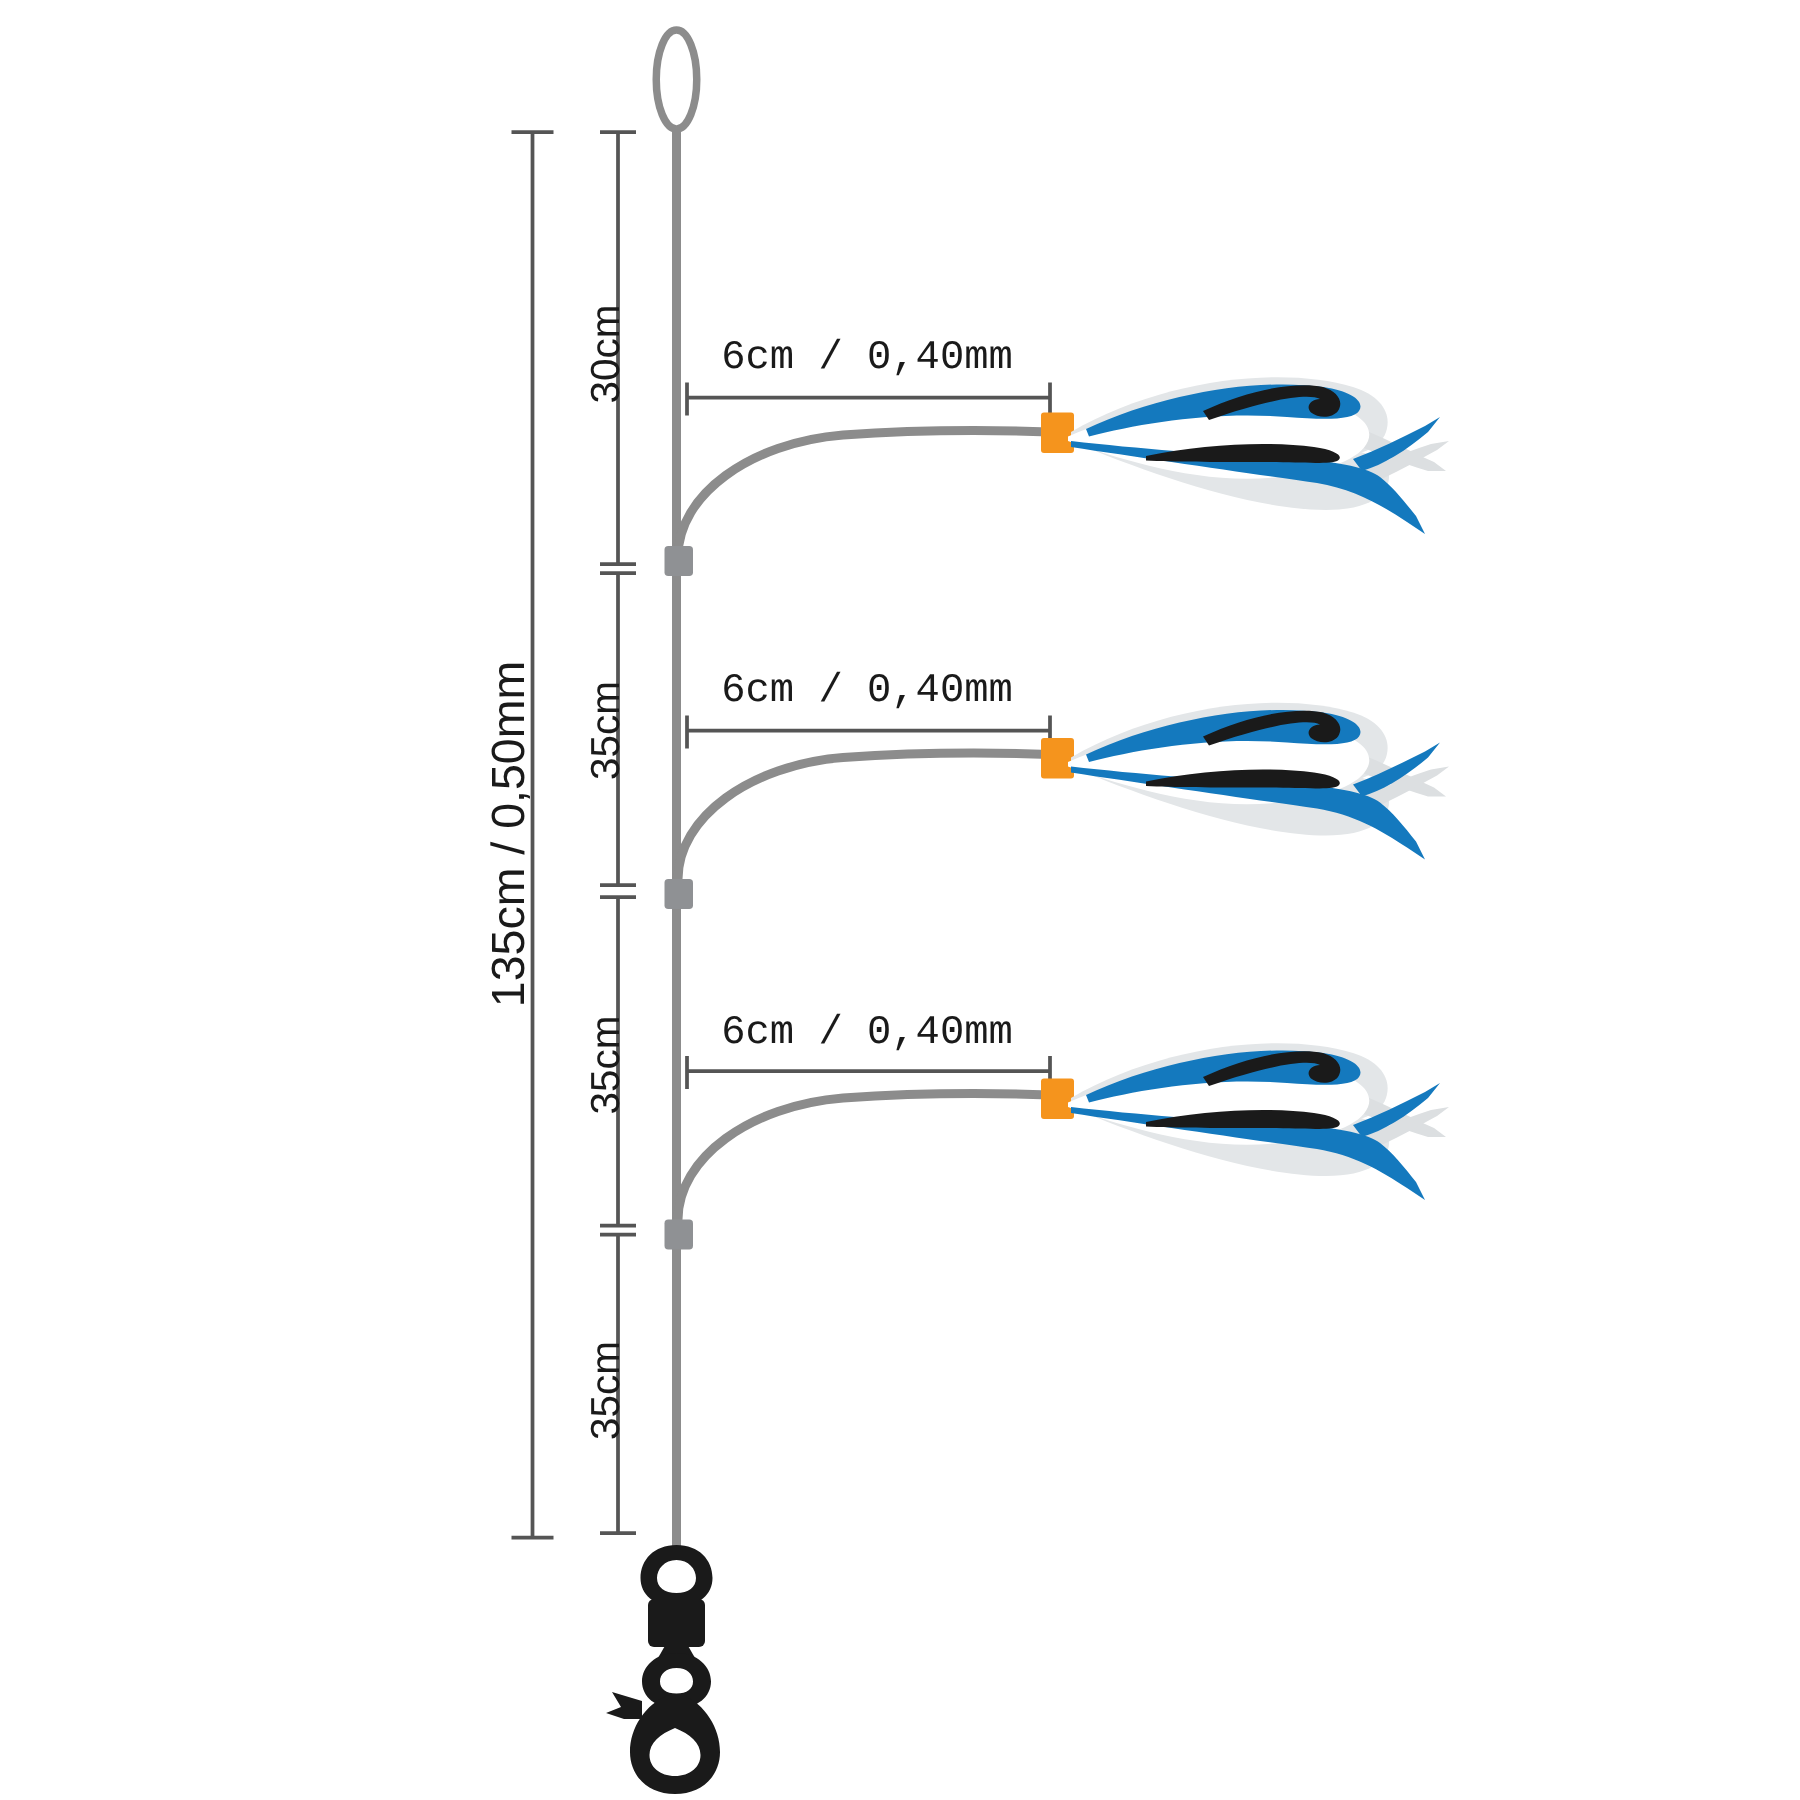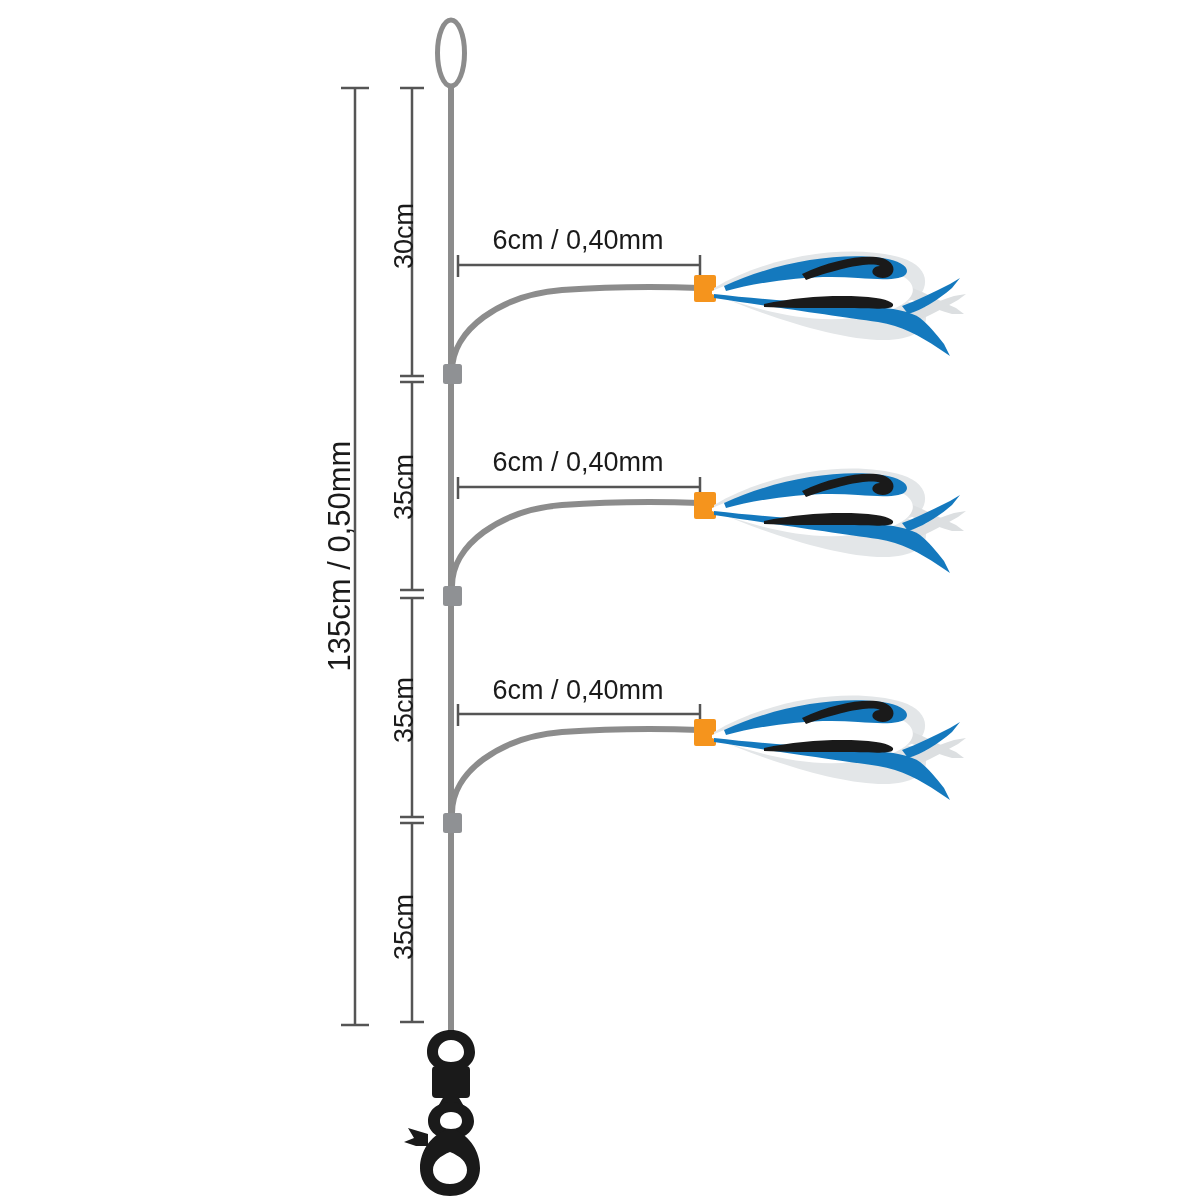--- a/index.html
+++ b/index.html
@@ -42,20 +42,21 @@
     transform: translate(-50%, -50%);
   }
   .lbl-main {
     font-size: 31px;
   }
   .lbl-seg {
     font-size: 27px;
   }
   .lbl-drop {
     font-size: 27px;
+    font-family: Liberation Mono, monospace;
   }
 </style>
 </head>
 <body>
 
 <div id="stage">
 
   <svg class="diagram" viewBox="0 0 1200 1200" xmlns="http://www.w3.org/2000/svg">
     <defs>
 

